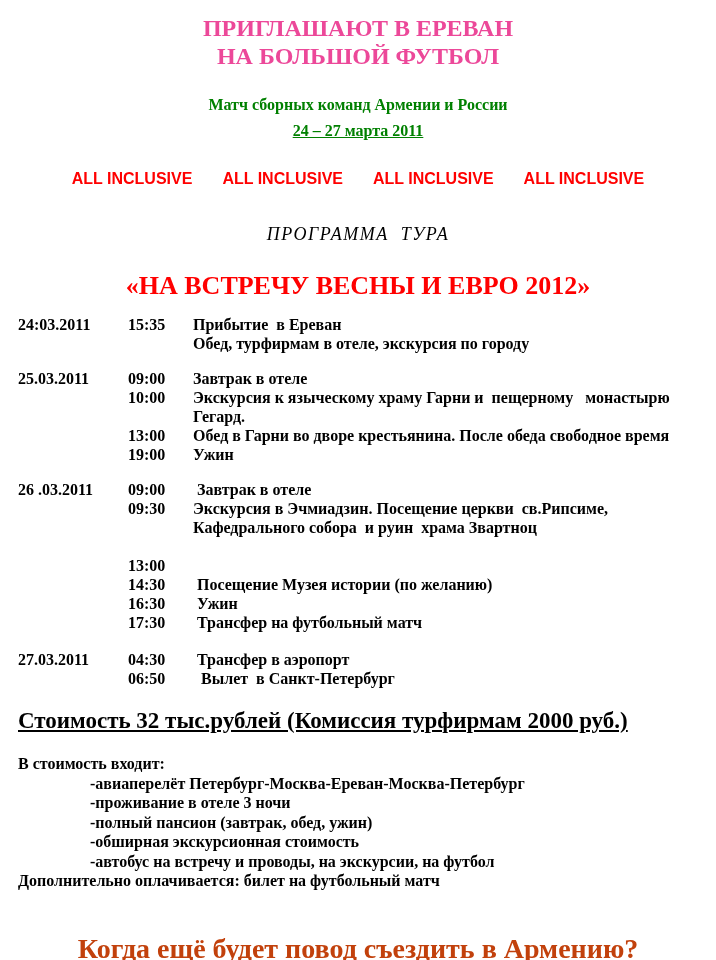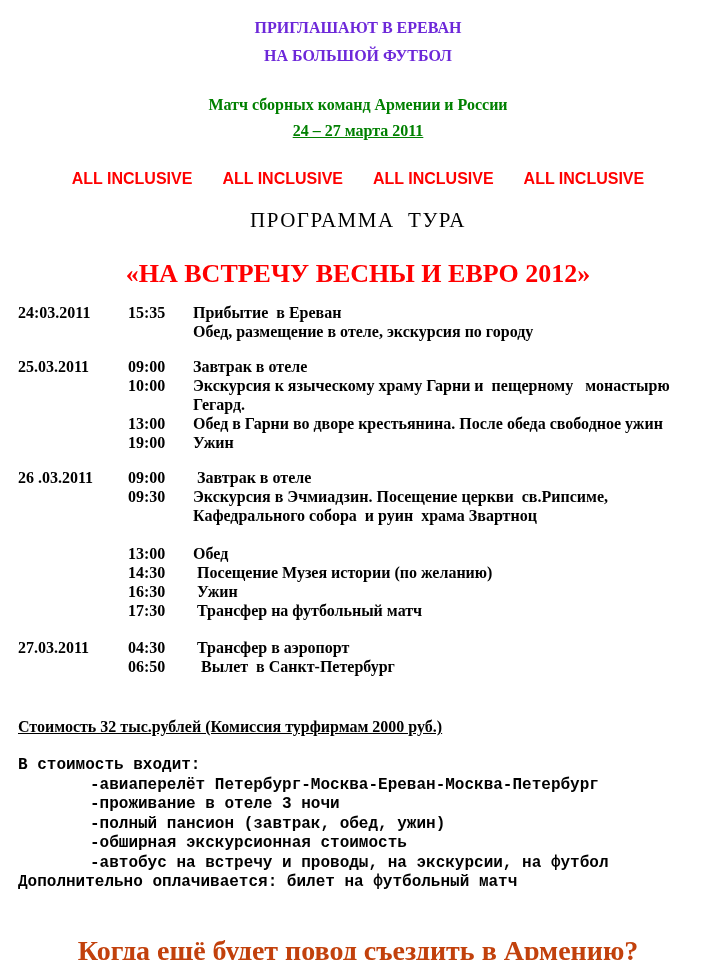--- a/index.html
+++ b/index.html
@@ -10,22 +10,22 @@
     margin: 0 auto;
     background: #ffffff;
     font-family: "Liberation Serif", serif;
     color: #000000;
     overflow: hidden;
   }
   .center { text-align: center; }
 
   .title {
     margin-top: 14px;
-    color: #6d28d9;
-    font-size: 16px;
+    color: #ec4899;
+    font-size: 24px;
     font-weight: bold;
     line-height: 28px;
   }
   .subtitle {
     margin-top: 22px;
     color: #008000;
     font-size: 16px;
     font-weight: bold;
     line-height: 26px;
   }
@@ -36,25 +36,26 @@
     display: flex;
     justify-content: center;
     gap: 30px;
     font-family: "Liberation Sans", sans-serif;
     font-weight: bold;
     font-size: 16px;
     color: #ff0000;
   }
 
   .program-title {
-    margin-top: 20px;
-    font-size: 21px;
+    margin-top: 36px;
+    font-size: 18px;
     font-weight: normal;
     letter-spacing: 1.5px;
     white-space: pre;
+    font-style: italic;
   }
 
   .slogan {
     margin-top: 26px;
     color: #ff0000;
     font-size: 26px;
     font-weight: bold;
   }
 
   .schedule {
@@ -69,34 +70,33 @@
   .srow {
     display: grid;
     grid-template-columns: 110px 65px 1fr;
   }
   .c-date { white-space: pre; }
   .c-time {}
   .c-text { white-space: pre-wrap; }
   .gap { height: 19px; }
 
   .cost-line {
-    margin-top: 42px;
+    margin-top: 20px;
     padding: 0 18px;
-    font-size: 16px;
+    font-size: 23px;
     font-weight: bold;
     text-decoration: underline;
   }
 
   .includes {
     margin-top: 20px;
     padding: 0 18px;
     font-size: 16px;
     font-weight: bold;
     line-height: 19.5px;
-    font-family: Liberation Mono, monospace;
   }
   .includes .item { padding-left: 72px; }
 
   .red-slogan {
     margin-top: 42px;
     color: #c2410c;
     font-size: 28px;
     font-weight: bold;
   }
 </style>
@@ -130,39 +130,39 @@
 
     <div class="day">
       <div class="srow">
         <span class="c-date">24:03.2011</span>
         <span class="c-time">15:35</span>
         <span class="c-text">Прибытие  в Ереван</span>
       </div>
       <div class="srow">
         <span class="c-date"></span>
         <span class="c-time"></span>
-        <span class="c-text">Обед, размещение в отеле, экскурсия по городу</span>
+        <span class="c-text">Обед, турфирмам в отеле, экскурсия по городу</span>
       </div>
     </div>
 
     <div class="day">
       <div class="srow">
         <span class="c-date">25.03.2011</span>
         <span class="c-time">09:00</span>
         <span class="c-text">Завтрак в отеле</span>
       </div>
       <div class="srow">
         <span class="c-date"></span>
         <span class="c-time">10:00</span>
         <span class="c-text">Экскурсия к языческому храму Гарни и  пещерному   монастырю Гегард.</span>
       </div>
       <div class="srow">
         <span class="c-date"></span>
         <span class="c-time">13:00</span>
-        <span class="c-text">Обед в Гарни во дворе крестьянина. После обеда свободное ужин</span>
+        <span class="c-text">Обед в Гарни во дворе крестьянина. После обеда свободное время</span>
       </div>
       <div class="srow">
         <span class="c-date"></span>
         <span class="c-time">19:00</span>
         <span class="c-text">Ужин</span>
       </div>
     </div>
 
     <div class="day">
       <div class="srow">
@@ -172,21 +172,20 @@
       </div>
       <div class="srow">
         <span class="c-date"></span>
         <span class="c-time">09:30</span>
         <span class="c-text">Экскурсия в Эчмиадзин. Посещение церкви  св.Рипсиме, Кафедрального собора  и руин  храма Звартноц</span>
       </div>
       <div class="gap"></div>
       <div class="srow">
         <span class="c-date"></span>
         <span class="c-time">13:00</span>
-        <span class="c-text">Обед</span>
       </div>
       <div class="srow">
         <span class="c-date"></span>
         <span class="c-time">14:30</span>
         <span class="c-text"> Посещение Музея истории (по желанию)</span>
       </div>
       <div class="srow">
         <span class="c-date"></span>
         <span class="c-time">16:30</span>
         <span class="c-text"> Ужин</span>

